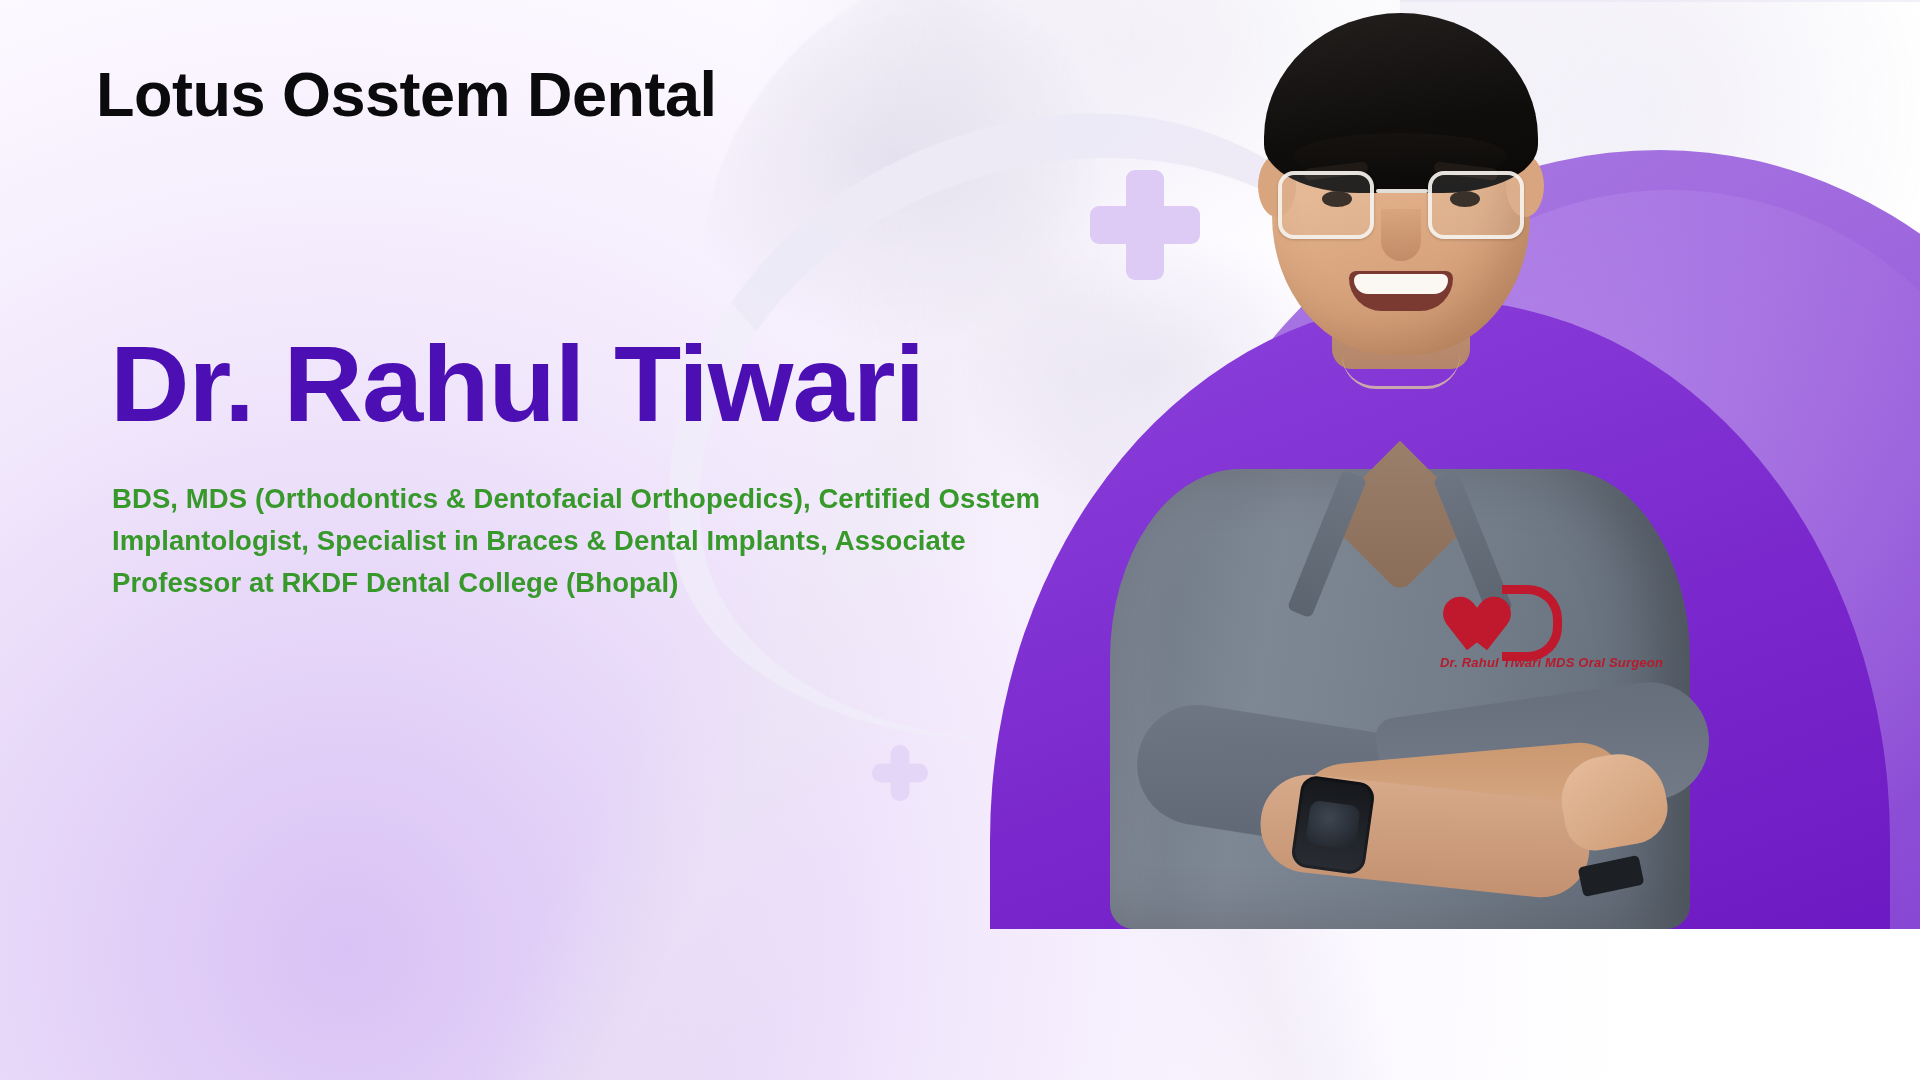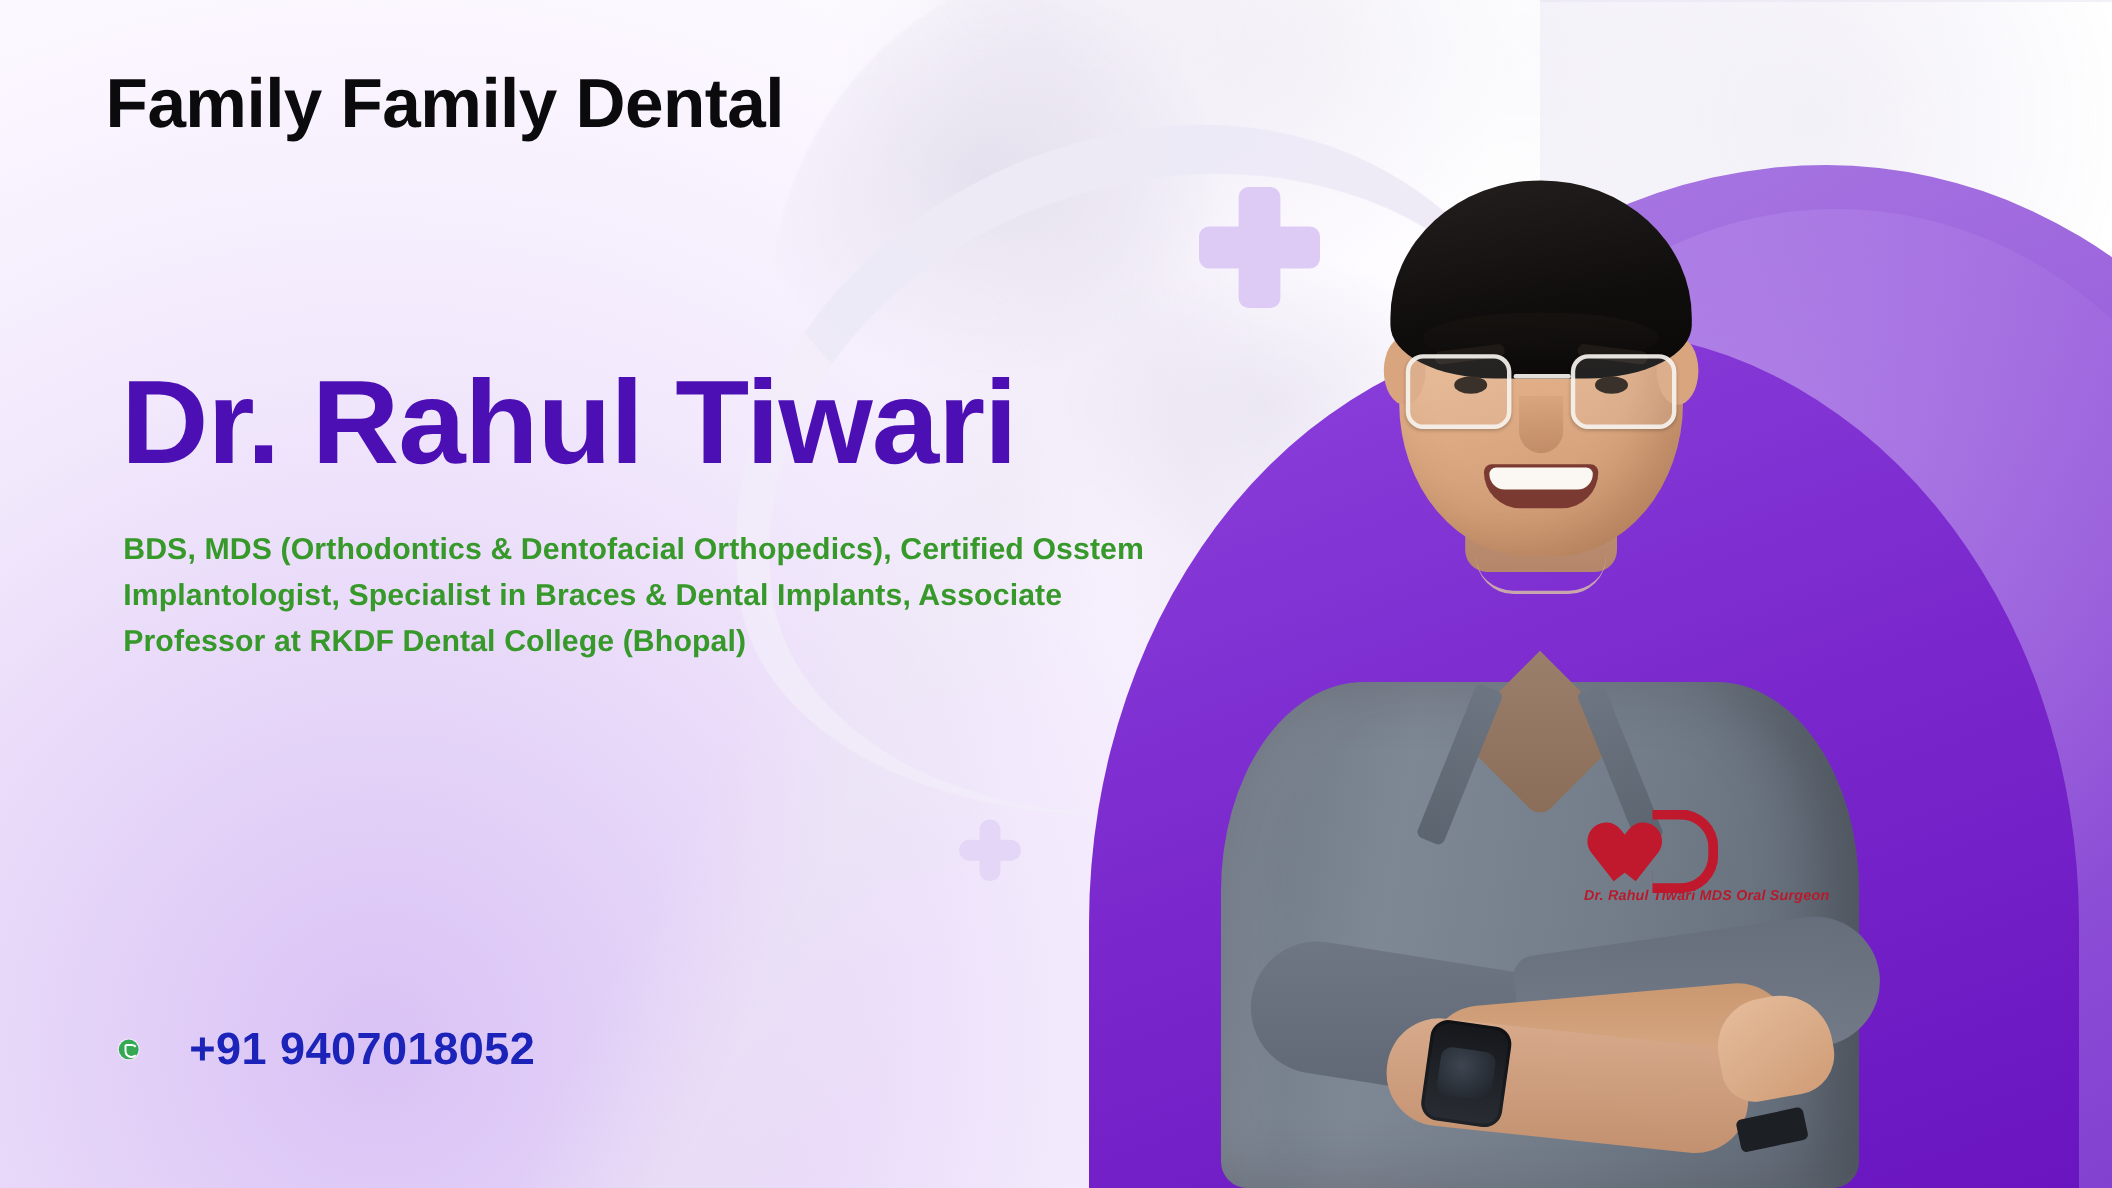--- a/index.html
+++ b/index.html
@@ -68,21 +68,21 @@
   #plus-large{ left:1090px; top:170px; width:110px; height:110px; color:#dbc8f5; opacity:.92; }
   #plus-large .v{ width:38px; height:110px; }
   #plus-large .h{ width:110px; height:38px; }
 
   #plus-small{ left:872px; top:745px; width:56px; height:56px; color:#e4d6f7; opacity:.95; }
   #plus-small .v{ width:19px; height:56px; }
   #plus-small .h{ width:56px; height:19px; }
 
   
   .right-art{
-    position:absolute; right:0; top:0; width:960px; height:1080px;
+    position:absolute; right:0; top:0; width:960px; height:929px;
     overflow:hidden;
   }
   .blob-back{
     position:absolute;
     left:170px; top:150px;
     width:1020px; height:1060px;
     background:linear-gradient(150deg,#a472e2 0%, #9050d8 40%, #7b33cf 75%, #6a1fc2 100%);
     border-radius:52% 48% 44% 56% / 56% 52% 48% 44%;
     opacity:.9;
   }
@@ -438,26 +438,22 @@
         <div class="mouth">
           <div class="teeth"></div>
         </div>
       </div>
     </div>
   </div>
 
   <div class="header">
 
     <div class="brand-block">
-      <div class="brand-title">Family Family Dental</div>
+      <div class="brand-title">Lotus Osstem Dental</div>
     </div>
   </div>
 
   <div class="name-heading">Dr. Rahul Tiwari</div>
 
   <div class="credentials">BDS, MDS (Orthodontics &amp; Dentofacial Orthopedics), Certified Osstem Implantologist, Specialist in Braces &amp; Dental Implants, Associate Professor at RKDF Dental College (Bhopal)</div>
 
-  <div class="contact">
-    <span class="wa-icon"></span>
-    <span class="phone-number">+91 9407018052</span>
-  </div>
 
 </div>
 
 </body></html>

